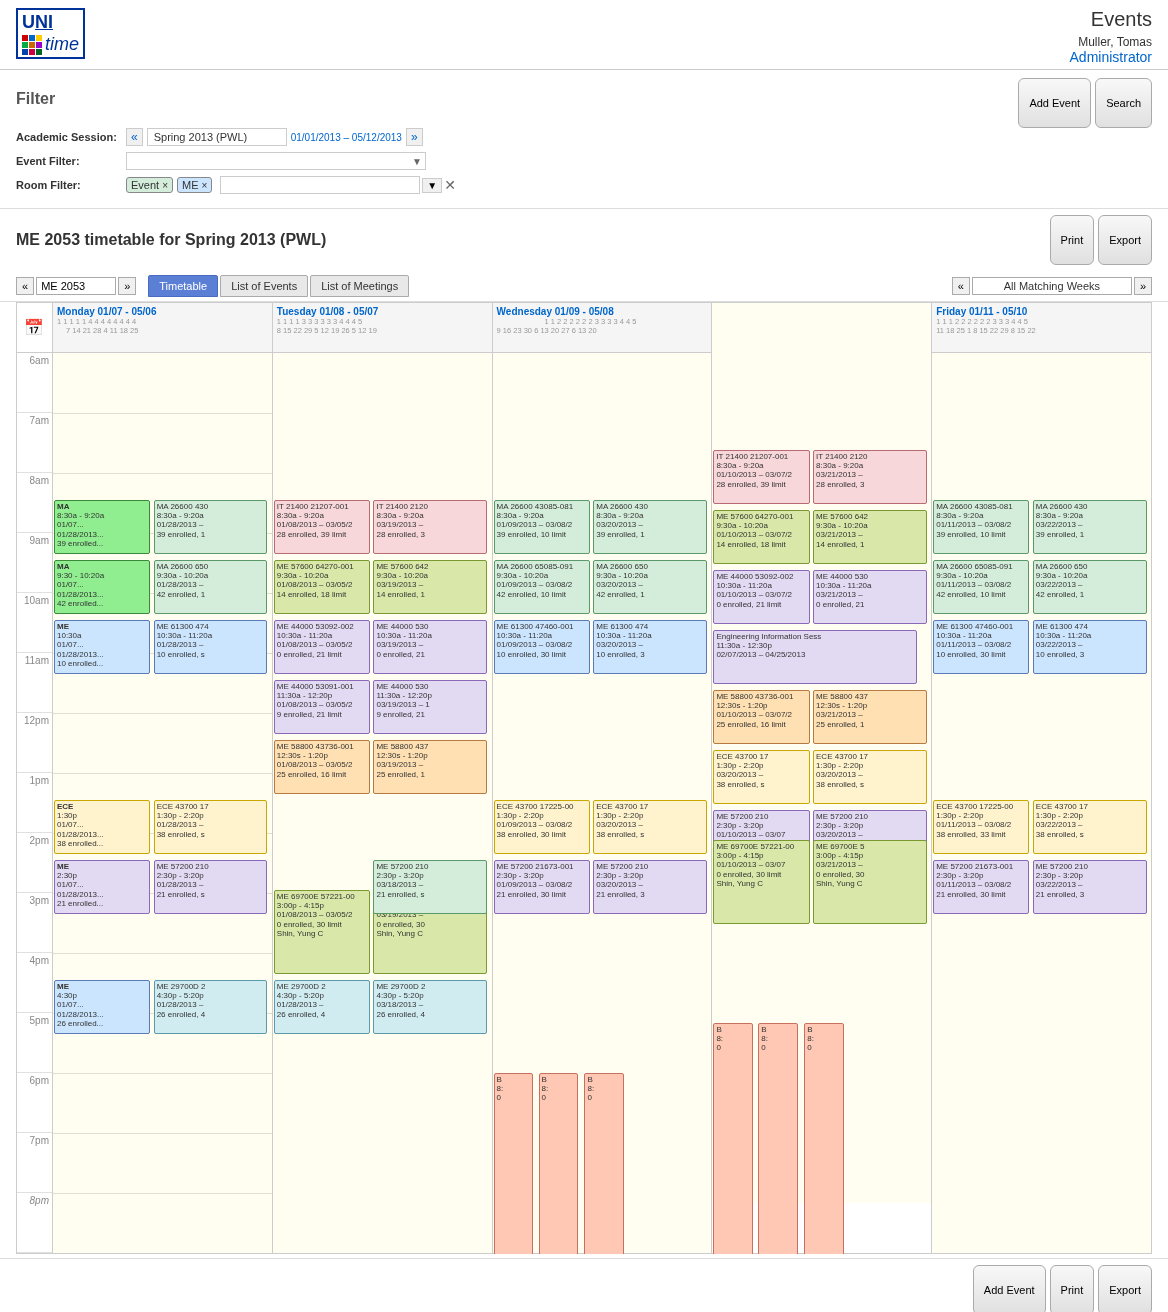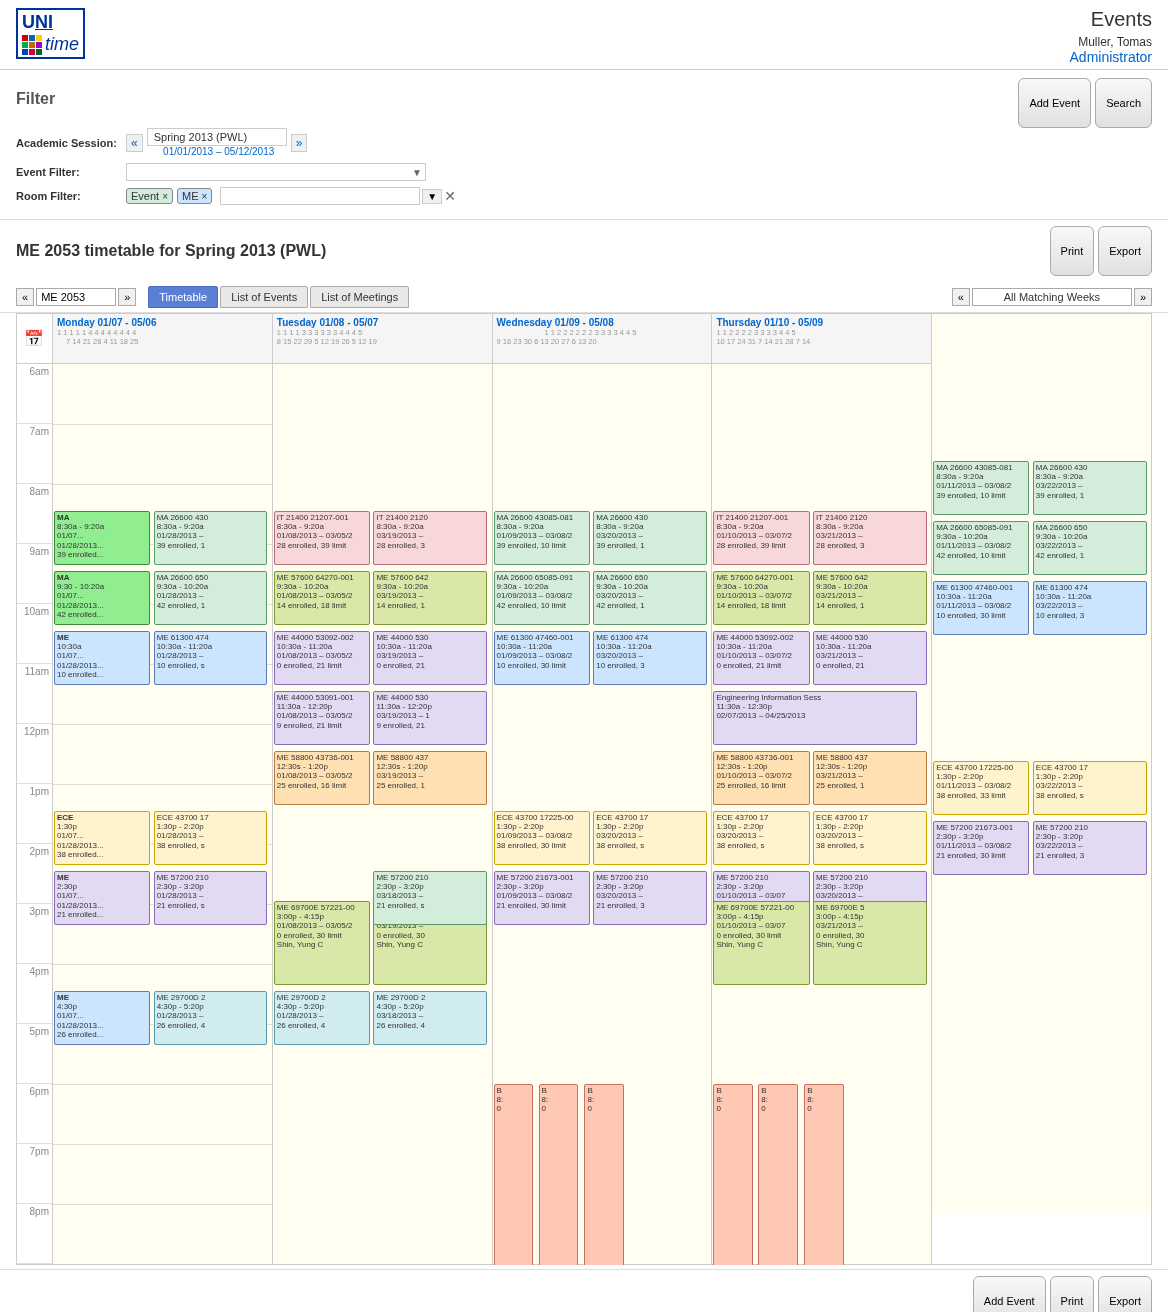--- a/index.html
+++ b/index.html
@@ -119,21 +119,21 @@
     <div class="filter-title">Filter</div>
     <div style="display:flex;gap:4px;">
       <button class="btn">Add Event</button>
       <button class="btn">Search</button>
     </div>
   </div>
   <div class="filter-row">
     <div class="filter-label">Academic Session:</div>
     <div class="session-control">
       <button class="session-nav">«</button>
-      <div style="display:flex;flex-direction:column;align-items:center;">
+      <div style="display:flex;align-items:center;">
         <span class="session-value">Spring 2013 (PWL)</span>
         <span class="session-dates">01/01/2013 – 05/12/2013</span>
       </div>
       <button class="session-nav">»</button>
     </div>
   </div>
   <div class="filter-row">
     <div class="filter-label">Event Filter:</div>
     <div class="filter-input-wrap">
       <input class="filter-dropdown" type="text" style="">
@@ -200,21 +200,21 @@
       <div style="height:60px;border-bottom:1px solid #e0e0e0;display:flex;align-items:flex-start;justify-content:flex-end;padding:2px 3px 0 0;font-size:10px;color:#888;">10am</div>
       <div style="height:60px;border-bottom:1px solid #e0e0e0;display:flex;align-items:flex-start;justify-content:flex-end;padding:2px 3px 1px 0;font-size:10px;color:#888;">11am</div>
       <div style="height:60px;border-bottom:1px solid #e0e0e0;display:flex;align-items:flex-start;justify-content:flex-end;padding:2px 3px 0 0;font-size:10px;color:#888;">12pm</div>
       <div style="height:60px;border-bottom:1px solid #e0e0e0;display:flex;align-items:flex-start;justify-content:flex-end;padding:2px 3px 0 0;font-size:10px;color:#888;">1pm</div>
       <div style="height:60px;border-bottom:1px solid #e0e0e0;display:flex;align-items:flex-start;justify-content:flex-end;padding:2px 3px 0 0;font-size:10px;color:#888;">2pm</div>
       <div style="height:60px;border-bottom:1px solid #e0e0e0;display:flex;align-items:flex-start;justify-content:flex-end;padding:2px 3px 0 0;font-size:10px;color:#888;">3pm</div>
       <div style="height:60px;border-bottom:1px solid #e0e0e0;display:flex;align-items:flex-start;justify-content:flex-end;padding:2px 3px 0 0;font-size:10px;color:#888;">4pm</div>
       <div style="height:60px;border-bottom:1px solid #e0e0e0;display:flex;align-items:flex-start;justify-content:flex-end;padding:2px 3px 0 0;font-size:10px;color:#888;">5pm</div>
       <div style="height:60px;border-bottom:1px solid #e0e0e0;display:flex;align-items:flex-start;justify-content:flex-end;padding:2px 3px 0 0;font-size:10px;color:#888;">6pm</div>
       <div style="height:60px;border-bottom:1px solid #e0e0e0;display:flex;align-items:flex-start;justify-content:flex-end;padding:2px 3px 1px 0;font-size:10px;color:#888;">7pm</div>
-      <div style="height:60px;border-bottom:1px solid #e0e0e0;display:flex;align-items:flex-start;justify-content:flex-end;padding:2px 3px 0 0;font-size:10px;color:#888;">8pm</div>
+      <div style="height:60px;border-bottom:1px solid #e0e0e0;display:flex;align-items:flex-start;justify-content:flex-end;padding:2px 3px 0 0;font-size:10px;color:#888;font-style:italic;">8pm</div>
     </div>
 
     <div style="flex:1;border-right:1px solid #ccc;position:relative;min-width:170px;">
       <div style="height:50px;border-bottom:1px solid #ccc;background:#f5f5f5;padding:3px 4px;">
         <div style="font-size:10px;color:#0066cc;font-weight:bold;">Monday 01/07 - 05/06</div>
         <div style="font-size:7.5px;color:#999;display:flex;flex-wrap:wrap;">
           <span>1 1 1 1 1 4 4 4 4 4 4 4 4</span>
         </div>
         <div style="font-size:7.5px;color:#999;margin-left:9px;">7 14 21 28 4 11 18 25</div>
       </div>
@@ -520,25 +520,20 @@
         </div>
         <div class="ev" style="top:720px;left:42%;width:18%;height:360px;background:#ffc8b4;border-color:#c87060;">
           <div>B</div>
             <div>8:</div>
             <div>0</div>
         </div>
       </div>
     </div>
 
     <div style="flex:1;border-right:1px solid #ccc;position:relative;min-width:170px;">
-      <div style="height:50px;border-bottom:1px solid #ccc;background:#f5f5f5;padding:3px 4px;">
-        <div style="font-size:10px;color:#0066cc;font-weight:bold;">Thursday 01/10 - 05/09</div>
-        <div style="font-size:7.5px;color:#999;">1 1 2 2 2 2 3 3 3 3 4 4 5</div>
-        <div style="font-size:7.5px;color:#999;">10 17 24 31 7 14 21 28 7 14</div>
-      </div>
       <div style="height:900px;background:#fffef0;position:relative;">
 
         <div class="ev" style="top:147px;left:1px;width:44%;height:54px;background:#f8d7da;border-color:#b86a75;">
           <div>IT 21400 21207-001</div>
           <div>8:30a - 9:20a</div>
           <div>01/10/2013 – 03/07/2</div>
           <div>28 enrolled, 39 limit</div>
         </div>
         <div class="ev" style="top:147px;left:46%;width:52%;height:54px;background:#f8d7da;border-color:#b86a75;">
           <div>IT 21400 2120</div>
@@ -645,20 +640,25 @@
         </div>
         <div class="ev" style="top:720px;left:42%;width:18%;height:360px;background:#ffc8b4;border-color:#c87060;">
           <div>B</div>
             <div>8:</div>
             <div>0</div>
         </div>
       </div>
     </div>
 
     <div style="flex:1;position:relative;min-width:170px;">
+      <div style="height:50px;border-bottom:1px solid #ccc;background:#f5f5f5;padding:3px 4px;">
+        <div style="font-size:10px;color:#0066cc;font-weight:bold;">Friday 01/11 - 05/10</div>
+        <div style="font-size:7.5px;color:#999;">1 1 1 2 2 2 2 2 2 3 3 3 4 4 5</div>
+        <div style="font-size:7.5px;color:#999;">11 18 25 1 8 15 22 29 8 15 22</div>
+      </div>
       <div style="height:900px;background:#fffef0;position:relative;">
 
         <div class="ev" style="top:147px;left:1px;width:44%;height:54px;background:#d4edda;border-color:#5a9a6a;">
           <div>MA 26600 43085-081</div>
           <div>8:30a - 9:20a</div>
           <div>01/11/2013 – 03/08/2</div>
           <div>39 enrolled, 10 limit</div>
         </div>
         <div class="ev" style="top:147px;left:46%;width:52%;height:54px;background:#d4edda;border-color:#5a9a6a;">
           <div>MA 26600 430</div>

